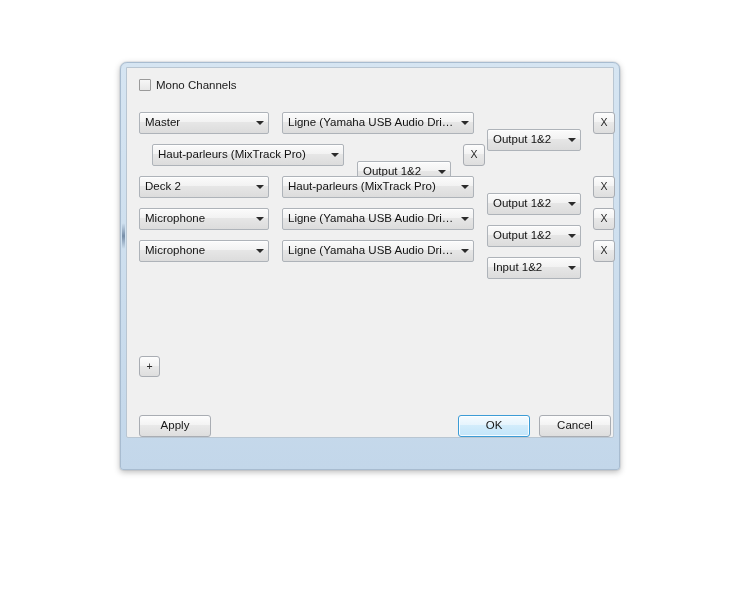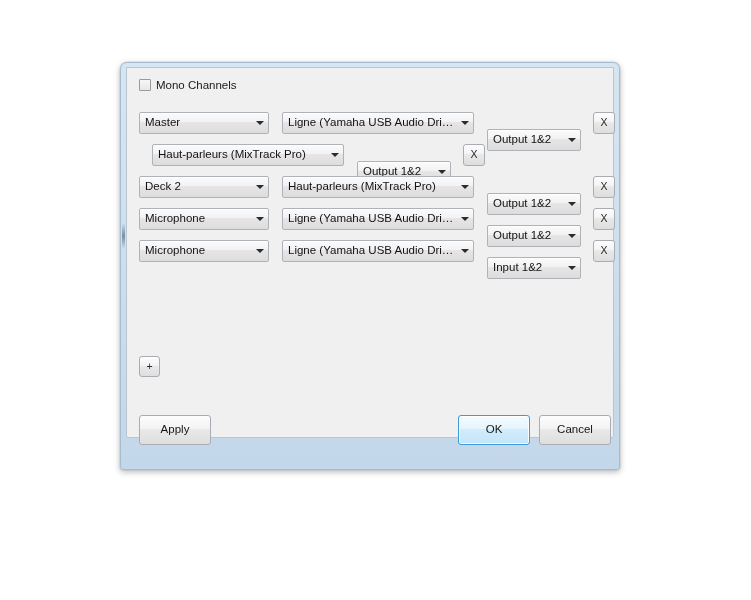--- a/index.html
+++ b/index.html
@@ -203,21 +203,21 @@
     width: 21px;
     height: 21px;
     flex: none;
   }
 
   
   .btn-wide {
     position: absolute;
     box-sizing: border-box;
     width: 72px;
-    height: 30px;
+    height: 22px;
     background: linear-gradient(to bottom, #fdfdfd 0%, #f3f3f3 45%, #e9e9e9 47%, #dedede 100%);
     border: 1px solid #a9adb3;
     border-radius: 3px;
     display: flex;
     align-items: center;
     justify-content: center;
     font-size: 11.5px;
     color: #161616;
     cursor: pointer;
     line-height: 1;

